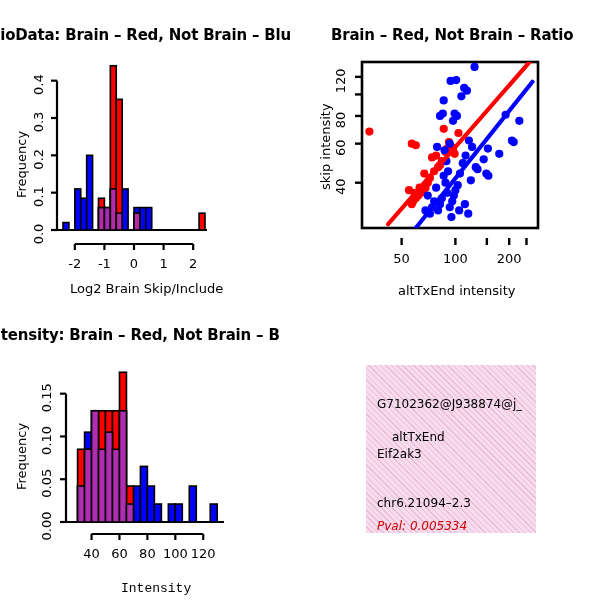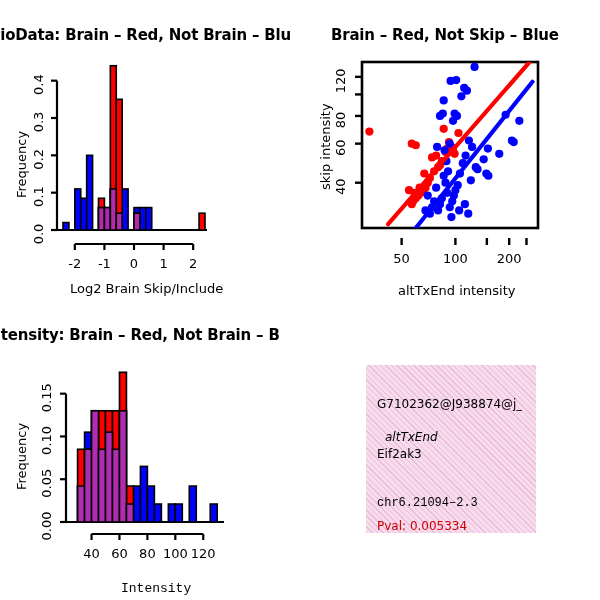--- a/index.html
+++ b/index.html
@@ -87,21 +87,21 @@
         <rect x="104.41666666666667" y="207.6" width="5.916666666666657" height="22.400000000000006" fill="#B02CB0" stroke="#000" stroke-width="1.6" fill-opacity="0.95"></rect>
         <rect x="110.33333333333333" y="188.93333333333334" width="5.916666666666671" height="41.06666666666666" fill="#B02CB0" stroke="#000" stroke-width="1.6" fill-opacity="0.95"></rect>
         <rect x="116.25" y="213.2" width="5.916666666666671" height="16.80000000000001" fill="#B02CB0" stroke="#000" stroke-width="1.6" fill-opacity="0.95"></rect>
         <rect x="134" y="213.2" width="5.916666666666686" height="16.80000000000001" fill="#B02CB0" stroke="#000" stroke-width="1.6" fill-opacity="0.95"></rect>
       </svg>
   </div>
 </div>
 
 <div class="panel" style="left:300px;top:0;width:300px;height:300px;">
 
-  <div class="ttl" style="left:31px;top:26px;">Brain – Red, Not Skip – Blue</div>
+  <div class="ttl" style="left:31px;top:26px;">Brain – Red, Not Brain – Ratio</div>
 
   <div class="axlab vert" style="left:18px;top:190px;">skip intensity</div>
 
   <div class="axlab" style="left:98px;top:283px;">altTxEnd intensity</div>
 
   <div class="plotbox" style="left:0;top:0;">
     <svg id="svg-scatter" width="300" height="280">
         <rect x="62" y="62" width="176" height="166" fill="none" stroke="#000" stroke-width="2.6"></rect>
         <line x1="55" y1="182.71202973339922" x2="62" y2="182.71202973339922" stroke="#000" stroke-width="2.4"></line>
         <text x="45" y="186.71202973339922" font-size="13" font-family="&quot;DejaVu Sans&quot;,&quot;Liberation Sans&quot;,sans-serif" fill="#000" text-anchor="middle" transform="rotate(-90 45 186.71202973339922)">40</text>
@@ -280,19 +280,19 @@
         <rect x="119.47169811320754" y="110.77777777777776" width="6.981132075471706" height="111.22222222222224" fill="#B02CB0" stroke="#000" stroke-width="1.6"></rect>
         <rect x="126.45283018867924" y="204.03333333333333" width="6.981132075471706" height="17.96666666666667" fill="#B02CB0" stroke="#000" stroke-width="1.6"></rect>
       </svg>
   </div>
 </div>
 
 <div class="panel" style="left:300px;top:300px;width:300px;height:300px;">
   <div class="infobox" style="left:66px;top:65px;width:170px;height:168px;">
     <div class="infoclip" style="left:0;top:0;width:170px;height:168px;">
       <div class="infoline" style="left:11px;top:24px;color:#000;">G7102362@J938874@j_</div>
-      <div class="infoline" style="left:19px;top:57px;color:#000;font-style:italic;">altTxEnd</div>
+      <div class="infoline" style="left:26px;top:57px;color:#000;">altTxEnd</div>
       <div class="infoline" style="left:11px;top:74px;color:#000;">Eif2ak3</div>
-      <div class="infoline" style="left:11px;top:123px;color:#000;font-family:Liberation Mono, monospace;">chr6.21094–2.3</div>
-      <div class="infoline" style="left:11px;top:146px;color:#CC0000;">Pval: 0.005334</div>
+      <div class="infoline" style="left:11px;top:123px;color:#000;">chr6.21094–2.3</div>
+      <div class="infoline" style="left:11px;top:146px;color:#CC0000;font-style:italic;">Pval: 0.005334</div>
     </div>
   </div>
 </div>
 
 </body></html>

